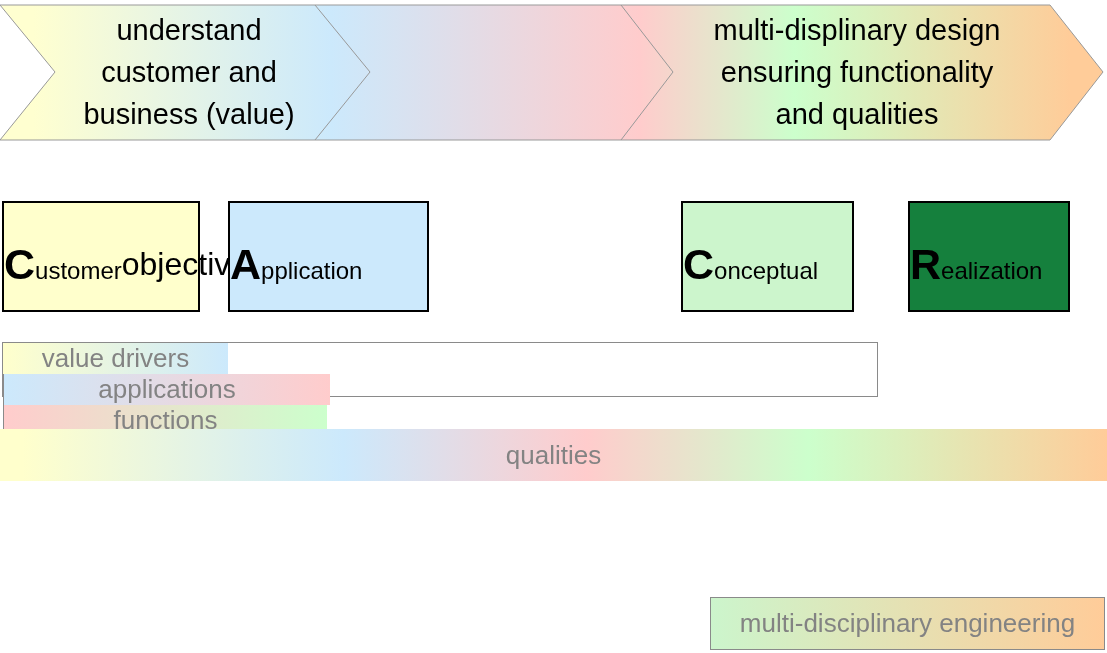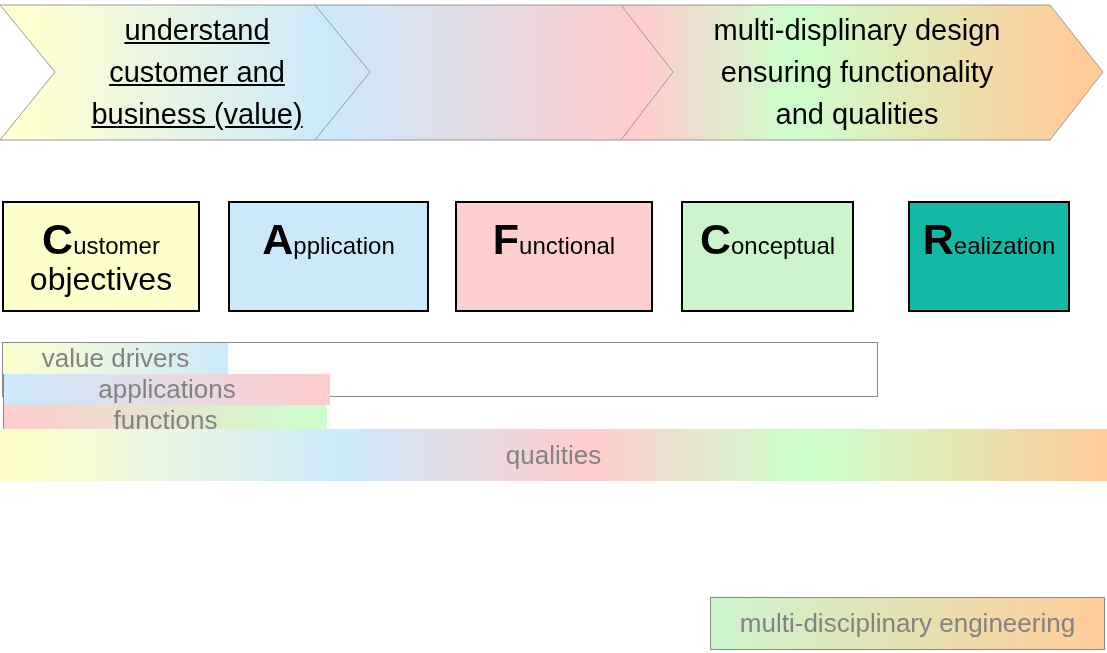--- a/index.html
+++ b/index.html
@@ -6,35 +6,35 @@
   #stage{
     position:relative;width:1107px;height:653px;background:#fff;
     font-family:"Liberation Sans","DejaVu Sans",sans-serif;color:#000;overflow:hidden;
   }
   
   #banner{position:absolute;left:0;top:0;width:1107px;height:150px;}
   .banner-text{
     position:absolute;text-align:center;font-size:29px;line-height:42px;
     white-space:pre-line;color:#000;
   }
-  #banner-text-1{left:57px;top:9px;width:280px;text-decoration:underline;}
+  #banner-text-1{left:49px;top:9px;width:280px;}
   #banner-text-2{left:350px;top:30px;width:280px;}
   #banner-text-3{left:657px;top:9px;width:400px;}
   
   .cafcr-box{
     position:absolute;top:201px;height:111px;border:2px solid #000;
-    box-sizing:border-box;display:flex;flex-direction:column;align-items:center;
+    box-sizing:border-box;display:flex;align-items:center;
     padding-top:14px;font-size:24px;line-height:30px;
   }
   .cafcr-box .big{font-size:43px;font-weight:bold;line-height:44px;}
   #box-customer   {left:2px;  width:198px;background:#FFFFCC;}
   #box-application{left:228px;width:201px;background:#CCE9FC;}
   #box-functional {left:455px;width:198px;background:#FFCECE;}
   #box-conceptual {left:681px;width:173px;background:#CCF5CC;}
-  #box-realization{left:908px;width:162px;background:#14b8a6;}
+  #box-realization{left:908px;width:162px;background:#15803d;}
   .box-line1{display:block;}
   .box-line2{display:block;font-size:32px;line-height:36px;}
   
   .gray-label{color:#838383;font-size:26px;}
   #bar-row1{
     position:absolute;left:2px;top:342px;width:876px;height:55px;
     border:1px solid #8a8a8a;box-sizing:border-box;display:flex;flex-direction:column;
   }
   .bar-seg{height:100%;display:flex;align-items:center;justify-content:center;box-sizing:border-box;}
   #seg-value-drivers{width:225px;background:linear-gradient(to right,#FFFFCC,#CCE9FC);}
@@ -83,23 +83,20 @@
 
   <div id="box-customer" class="cafcr-box">
     <span class="box-line1"><span class="big">C</span><span>ustomer</span></span>
     <span class="box-line2">objectives</span>
   </div>
 
   <div id="box-application" class="cafcr-box">
     <span class="box-line1"><span class="big">A</span><span>pplication</span></span>
   </div>
 
-  <div id="box-functional" class="cafcr-box">
-    <span class="box-line1"><span class="big">F</span><span>unctional</span></span>
-  </div>
 
   <div id="box-conceptual" class="cafcr-box">
     <span class="box-line1"><span class="big">C</span><span>onceptual</span></span>
   </div>
 
   <div id="box-realization" class="cafcr-box">
     <span class="box-line1"><span class="big">R</span><span>ealization</span></span>
   </div>
 
   <div id="bar-row1">

